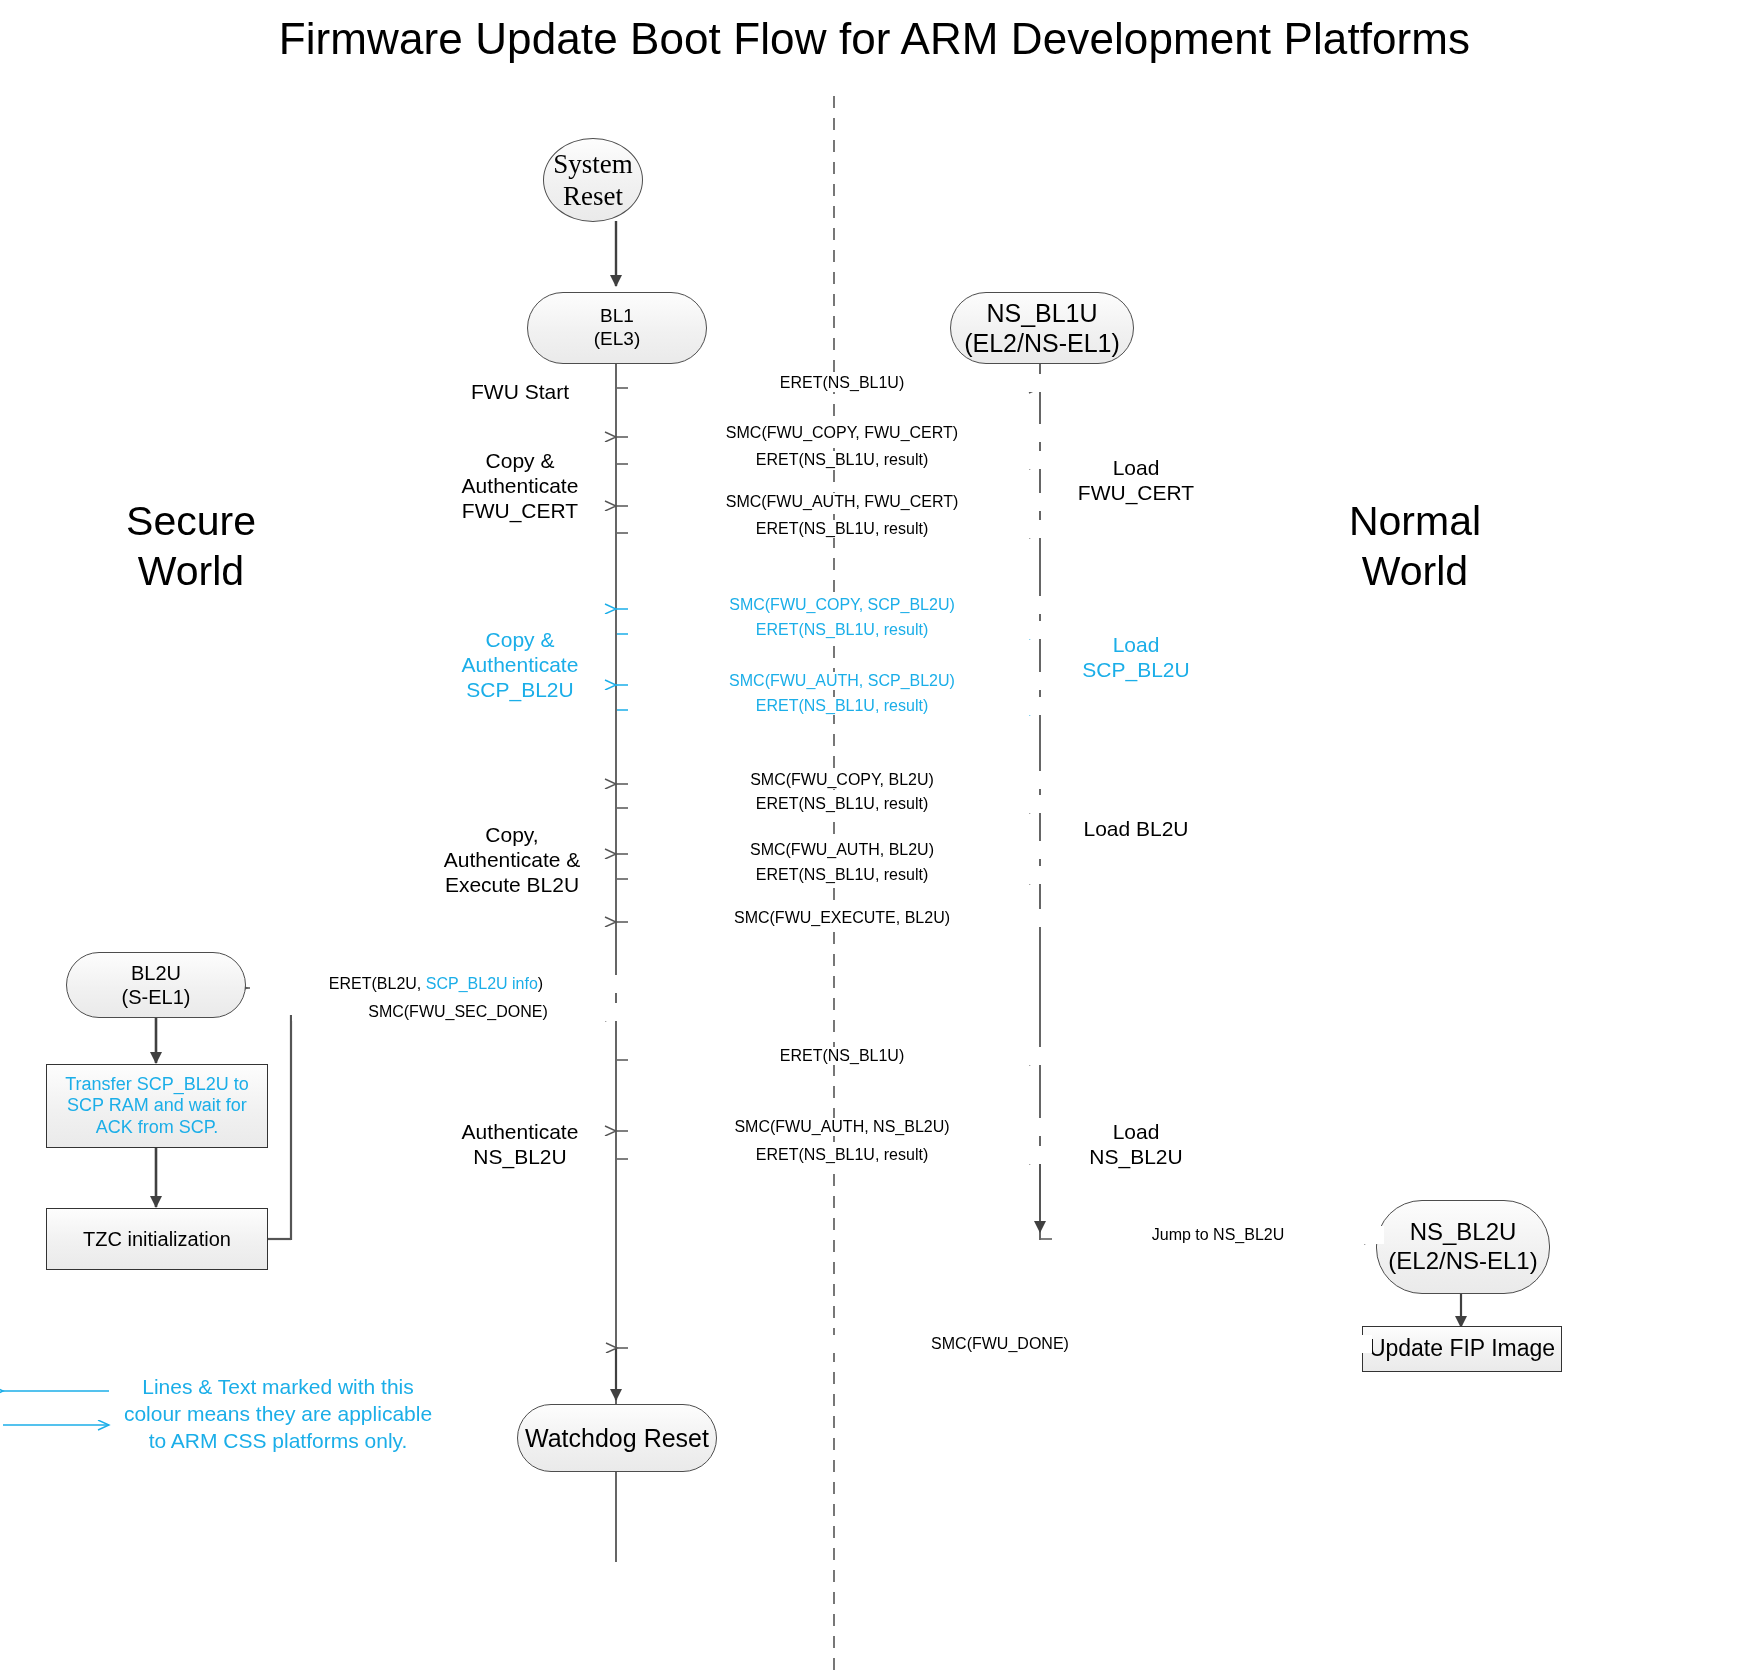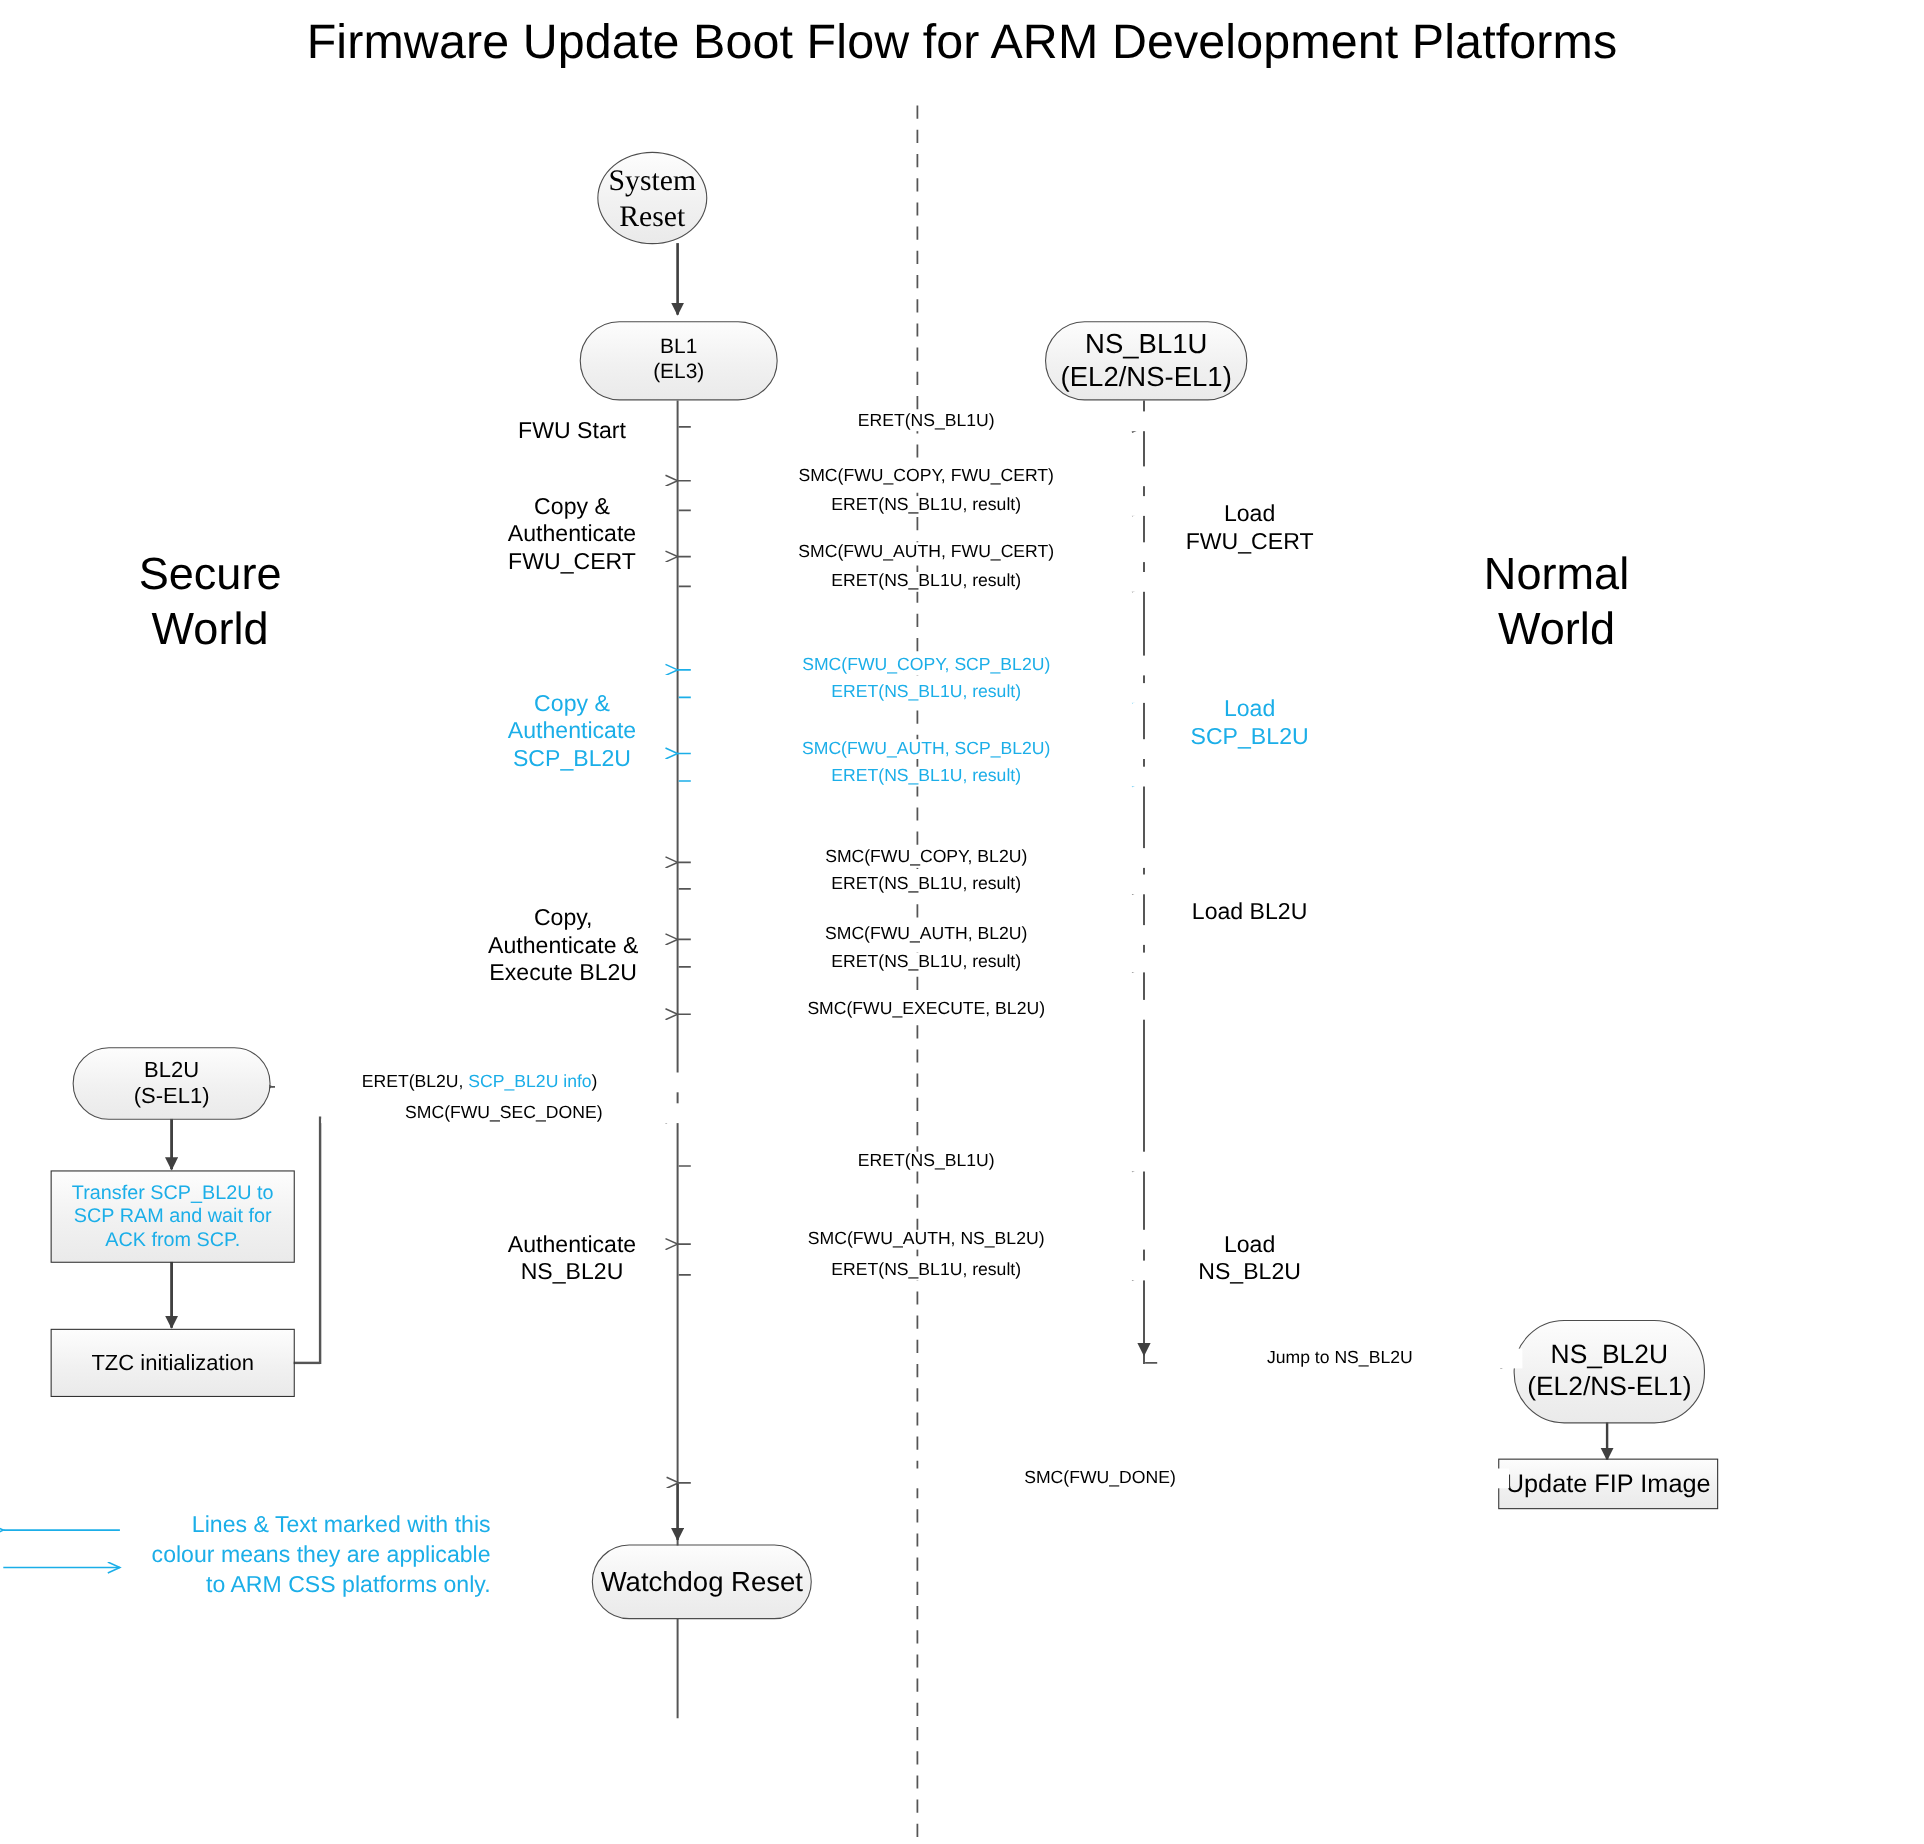--- a/index.html
+++ b/index.html
@@ -13,21 +13,21 @@
   .title{position:absolute;width:100%;text-align:center;font-size:44px;letter-spacing:0.1px;}
   .world{position:absolute;text-align:center;font-size:41px;line-height:1.22;}
   .node{position:absolute;display:flex;align-items:center;justify-content:center;
         text-align:center;box-sizing:border-box;
         background:linear-gradient(180deg,#fdfdfd 0%,#f1f1f1 55%,#eaeaea 100%);
         border:1.6px solid #4d4d4d;line-height:1.2;}
   .node.pill{border-radius:46px;}
   .node.ellipse{border-radius:50%;}
   .node.rect{border-radius:0;border-color:#333;}
   .node.rect.cy{color:#1BAEE8;}
-  .legend-txt{position:absolute;text-align:right;color:#1BAEE8;font-size:21px;line-height:1.28;}
+  .legend-txt{position:absolute;text-align:center;color:#1BAEE8;font-size:21px;line-height:1.28;}
 </style>
 </head>
 <body>
 
 <div id="canvas">
 
   <div class="title" style="top:14px;">Firmware Update Boot Flow for ARM Development Platforms</div>
 
   <svg id="svg-layer" xmlns="http://www.w3.org/2000/svg">
     <defs>
@@ -116,21 +116,21 @@
 (EL2/NS-EL1)</div>
   <div class="node pill" style="left: 66px; top: 952px; width: 180px; height: 66px; font-size: 20px; white-space: pre-line;">BL2U
 (S-EL1)</div>
   <div class="node rect cy" style="left: 46px; top: 1064px; width: 222px; height: 84px; font-size: 18px; white-space: pre-line;">Transfer SCP_BL2U to
 SCP RAM and wait for
 ACK from SCP.</div>
   <div class="node rect" style="left:46px;top:1208px;width:222px;height:62px;font-size:20px;">TZC initialization</div>
   <div class="node pill" style="left: 1376px; top: 1200px; width: 174px; height: 94px; font-size: 24px; white-space: pre-line;">NS_BL2U
 (EL2/NS-EL1)</div>
   <div class="node rect" style="left:1362px;top:1326px;width:200px;height:46px;font-size:23px;">Update FIP Image</div>
-  <div class="node pill" style="left:517px;top:1404px;width:200px;height:68px;font-size:25px;margin-left:21px;">Watchdog Reset</div>
+  <div class="node pill" style="left:517px;top:1404px;width:200px;height:68px;font-size:25px;">Watchdog Reset</div>
 
   <div class="side-lbl" style="left:430px;top:379px;width:180px;">FWU Start</div>
   <div class="side-lbl" style="left: 430px; top: 448px; width: 180px; white-space: pre-line;">Copy &amp;
 Authenticate
 FWU_CERT</div>
   <div class="side-lbl cy" style="left: 430px; top: 627px; width: 180px; white-space: pre-line;">Copy &amp;
 Authenticate
 SCP_BL2U</div>
   <div class="side-lbl" style="left: 414px; top: 822px; width: 196px; white-space: pre-line;">Copy,
 Authenticate &amp;

